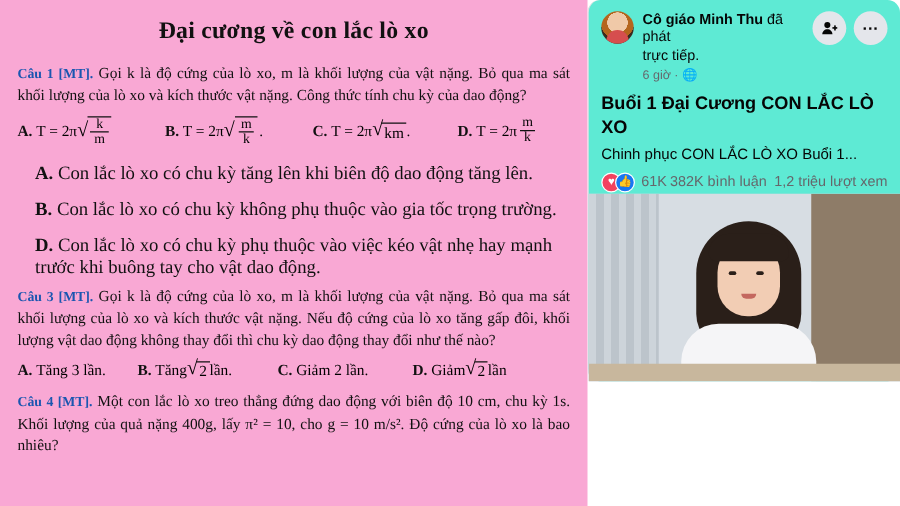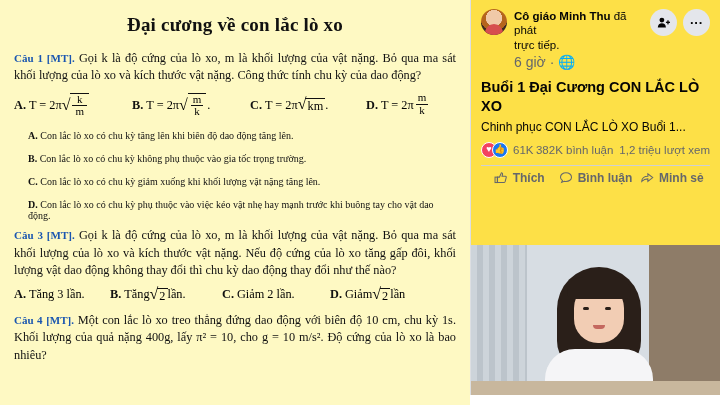--- a/index.html
+++ b/index.html
@@ -5,72 +5,72 @@
   * { box-sizing: border-box; margin: 0; padding: 0; }
   html, body {
     width: 720px; height: 405px;
     font-family: "Liberation Serif", serif;
     background: #ffffff; overflow: hidden;
   }
   .screen { position: relative; width: 720px; height: 405px; display: flex; background:#fff; }
 
   
   .doc {
-    width: 470px; height: 405px; background: #fef9c3;
+    width: 470px; height: 405px; background: #f9a8d4;
     padding: 8px 14px 0 14px; position: relative; overflow: hidden;
   }
   .doc-title {
     text-align: center; font-size: 19px; font-weight: bold;
     color: #111; font-family: "Liberation Serif", serif;
     margin: 6px 0 14px 0; letter-spacing: .2px;
   }
   .q { margin-bottom: 3px; }
   .q-head { color:#1a56b0; font-weight: bold; font-size: 11px; display:inline; }
   .q-text { font-size: 12.3px; color:#111; display:inline; }
   .q-body { font-size:12.3px; color:#111; line-height:1.42; text-align: justify; }
   .opts-row { display:flex; margin: 7px 0 9px 0; font-size:12.3px; }
   .opt { display:flex; align-items:center; }
   .opt b { color:#111; font-weight:bold; margin-right:3px; }
   .o1 { width:118px; } .o2 { width:118px; } .o3 { width:116px; } .o4 { width:auto; }
   .ans-list { margin: 5px 0 6px 0; }
-  .ans-item { font-size:10px; color:#111; margin: 12px 0 6px 14px; }
+  .ans-item { font-size:15px; color:#111; margin: 12px 0 6px 14px; }
   .ans-item b { font-weight:bold; }
   .opts-row2 { display:flex; margin: 6px 0 8px 0; font-size:12.3px; }
   .t1 { width:96px; } .t2 { width:112px; } .t3 { width:108px; }
 
   
   .mroot { display:inline-flex; align-items:center; }
   .radic { font-size:16px; line-height:1; margin-right:-1px; }
   .frac {
     display:inline-flex; flex-direction:column; align-items:center;
     vertical-align:middle; line-height:1.02; margin:0 1px; font-size:11px;
     position: relative; top: -1px;
   }
   .frac .num { padding: 0 3px; }
   .frac .den { padding: 0 3px; border-top: 1px solid #111; }
   .sqwrap { display:inline-flex; align-items:flex-start; }
   .sqbar { border-top: 1px solid #111; padding: 0 2px; margin-top: 2px; }
 
   
-  .fb { width: 250px; height: 395px; background:#fde047; border-left:1px solid #dddfe2;
-        font-family: "Liberation Sans", sans-serif; position:relative; }
+  .fb { width: 250px; height: 305px; background:#5eead4; border-left:1px solid #dddfe2;
+        font-family: "Liberation Sans", sans-serif; position:relative;border-radius:10px; }
   .fb-head { display:flex; align-items:flex-start; padding: 9px 10px 6px 10px; }
   .avatar {
     width: 26px; height: 26px; border-radius: 50%;
     background: radial-gradient(circle at 50% 35%, #f0c9a8 0 38%, #b5651d 39% 62%, #3b2a1e 63% 100%);
     flex: 0 0 26px; margin-right: 7px; position: relative; overflow:hidden;
   }
   .avatar:after{
     content:""; position:absolute; left:4px; bottom:0; width:18px; height:11px;
     background:#d64e4e; border-radius: 9px 9px 0 0;
   }
   .fb-names { flex:1; min-width:0; }
   .fb-name { font-size: 11.5px; color:#050505; line-height:1.25; }
   .fb-name b { font-weight: bold; }
-  .fb-sub { font-size: 14px; color:#65676b; margin-top:2px; }
+  .fb-sub { font-size: 10px; color:#65676b; margin-top:2px; }
   .fb-btns { display:flex; align-items:center; gap:6px; margin-left:6px; }
   .circ-btn {
     width:27px; height:27px; border-radius:50%; background:#e4e6eb;
     display:flex; align-items:center; justify-content:center; color:#050505;
     font-size:13px; font-weight:bold;
   }
   .fb-title { font-size: 14.5px; font-weight:bold; color:#050505; padding: 2px 10px 0 10px; line-height:1.3; }
   .fb-desc { font-size: 12px; color:#050505; padding: 4px 10px 0 10px; }
   .fb-stats { display:flex; align-items:center; padding: 8px 10px 7px 10px; font-size:11.5px; color:#65676b; }
   .reacts { display:flex; align-items:center; margin-right:5px; }
@@ -170,24 +170,20 @@
     <div class="ans-list">
       <div class="ans-item">
         <b>A.</b>
         <span>Con lắc lò xo có chu kỳ tăng lên khi biên độ dao động tăng lên.</span>
       </div>
       <div class="ans-item">
         <b>B.</b>
         <span>Con lắc lò xo có chu kỳ không phụ thuộc vào gia tốc trọng trường.</span>
       </div>
       <div class="ans-item">
-        <b>C.</b>
-        <span>Con lắc lò xo có chu kỳ giảm xuống khi khối lượng vật nặng tăng lên.</span>
-      </div>
-      <div class="ans-item">
         <b>D.</b>
         <span>Con lắc lò xo có chu kỳ phụ thuộc vào việc kéo vật nhẹ hay mạnh trước khi buông tay cho vật dao động.</span>
       </div>
     </div>
 
     <div class="q">
       <div class="q-body">
         <span class="q-head">Câu 3 [MT].</span>
         <span class="q-text">Gọi k là độ cứng của lò xo, m là khối lượng của vật nặng. Bỏ qua ma sát khối lượng của lò xo và kích thước vật nặng. Nếu độ cứng của lò xo tăng gấp đôi, khối lượng vật dao động không thay đổi thì chu kỳ dao động thay đổi như thế nào?</span>
       </div>

